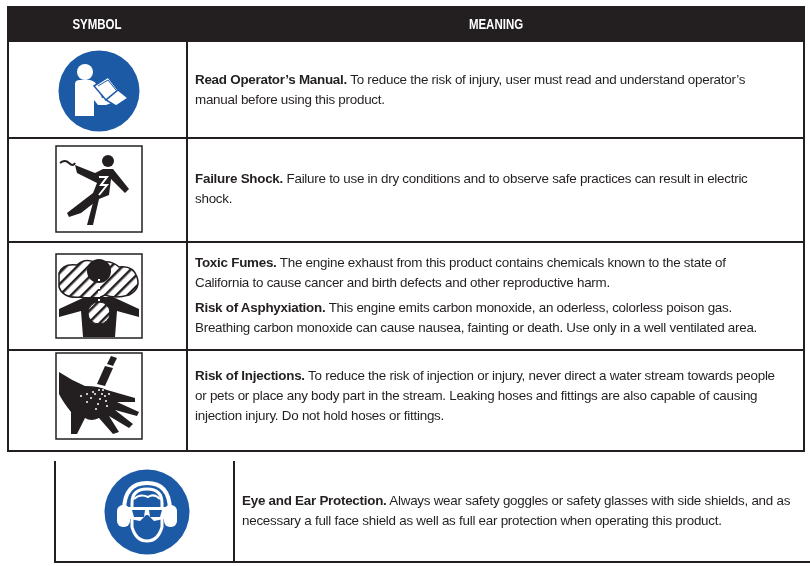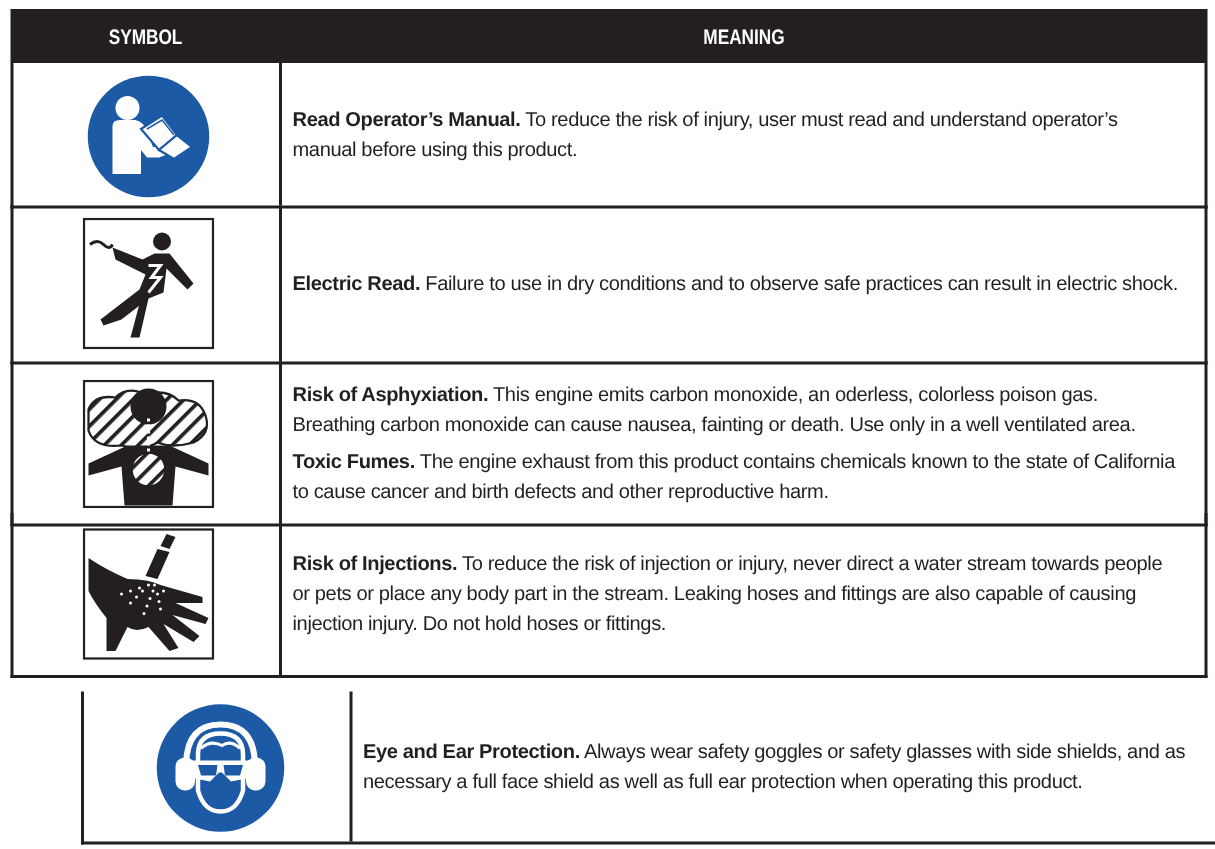--- a/index.html
+++ b/index.html
@@ -5,21 +5,21 @@
   html, body { margin: 0; padding: 0; background: #ffffff; }
   body { width: 810px; height: 566px; position: relative; overflow: hidden;
          font-family: "Liberation Sans", sans-serif; color: #231f20; }
   .table { position: absolute; left: 7px; top: 6px; width: 798px; }
   .hdr { position: absolute; left: 0; top: 0; width: 798px; height: 36px; background: #231f20; color: #fff;
          font-weight: bold; font-size: 14px; letter-spacing: 0px; }
   .hdr .c1 { position: absolute; left: 0; width: 180px; top: 0; height: 36px; line-height: 36px; text-align: center; transform: scaleX(0.82); }
   .hdr .c2 { position: absolute; left: 180px; width: 618px; top: 0; height: 36px; line-height: 36px; text-align: center; transform: scaleX(0.82); }
   .row { position: absolute; left: 0; width: 794px; border: 2px solid #231f20; border-top: none; box-sizing: content-box; }
   .row .sym { position: absolute; left: 0; top: 0; bottom: 0; width: 177px; border-right: 2px solid #231f20; }
-  .row .mean { position: absolute; left: 179px; right: 0; top: 0; bottom: 0; display: flex; flex-direction: column; justify-content: center; padding: 0 14px 0 7px; border-radius: 21px; }
+  .row .mean { position: absolute; left: 179px; right: 0; top: 0; bottom: 0; display: flex; flex-direction: column; justify-content: center; padding: 0 24px 0 7px; border-radius: 21px; }
   .txt { font-size: 13.4px; line-height: 20px; transform-origin: left center; letter-spacing: -0.25px; }
   .txt b { font-weight: bold; }
   .para + .para { margin-top: 5px; }
   .icon { position: absolute; }
 </style>
 </head>
 <body>
 
 <div class="table">
   <div class="hdr">
@@ -48,21 +48,21 @@
       <svg class="icon" style="left:46px;top:8px;" width="88" height="88" viewBox="0 0 88 88">
         <rect x="1" y="1" width="86" height="86" fill="#fff" stroke="#231f20" stroke-width="1.5"></rect>
         <circle cx="53" cy="16" r="6" fill="#231f20"></circle>
         <path d="M5 18 Q10 14 14 18 Q18 22 20 18" fill="none" stroke="#231f20" stroke-width="2"></path>
         <path d="M20 20 L40 28 L48 24 L58 24 L74 44 L70 48 L56 34 L54 50 L44 54 L26 68 L14 72 L12 68 L38 48 L42 38 L34 34 L22 28 Z" fill="#231f20"></path>
         <path d="M44 54 L38 80 L32 80 L40 50 Z" fill="#231f20"></path>
         <path d="M44 32 L52 32 L46 40 L52 40 L44 50" fill="none" stroke="#fff" stroke-width="2"></path>
       </svg>
     </div>
     <div class="mean">
-      <div class="para txt"><b>Electric Read.</b><span> Failure to use in dry conditions and to observe safe practices can result in electric shock.</span></div>
+      <div class="para txt"><b>Failure Shock.</b><span> Failure to use in dry conditions and to observe safe practices can result in electric shock.</span></div>
     </div>
   </div>
 
   <div class="row" style="top:235px;height:108px;">
     <div class="sym">
       <svg class="icon" style="left:46px;top:12px;" width="88" height="86" viewBox="0 0 88 86">
         <defs>
           <pattern id="hatch" width="8" height="8" patternUnits="userSpaceOnUse" patternTransform="rotate(45)">
             <rect width="8" height="8" fill="#fff"></rect>
             <rect width="2.5" height="8" fill="#231f20"></rect>
@@ -70,22 +70,22 @@
         </defs>
         <rect x="1" y="1" width="86" height="84" fill="#fff" stroke="#231f20" stroke-width="1.5"></rect>
         <path d="M4 20 Q8 10 22 12 Q30 4 42 10 Q56 6 64 14 Q78 12 82 24 Q86 36 74 42 Q60 46 50 42 Q40 48 26 44 Q8 46 4 34 Z" fill="url(#hatch)" stroke="#231f20" stroke-width="1.5"></path>
         <circle cx="44" cy="18" r="12" fill="#231f20"></circle>
         <path d="M4 56 L30 44 L58 44 L84 56 L84 64 L62 58 L60 84 L28 84 L26 58 L4 64 Z" fill="#231f20"></path>
         <circle cx="44" cy="60" r="11" fill="url(#hatch)" stroke="#231f20" stroke-width="1"></circle>
         <path d="M44 26 L44 48" stroke="#fff" stroke-width="2" stroke-dasharray="2,2"></path>
       </svg>
     </div>
     <div class="mean">
+      <div class="para txt"><b>Toxic Fumes.</b><span> The engine exhaust from this product contains chemicals known to the state of California to cause cancer and birth defects and other reproductive harm.</span></div>
       <div class="para txt"><b>Risk of Asphyxiation.</b><span> This engine emits carbon monoxide, an oderless, colorless poison gas. Breathing carbon monoxide can cause nausea, fainting or death. Use only in a well ventilated area.</span></div>
-      <div class="para txt"><b>Toxic Fumes.</b><span> The engine exhaust from this product contains chemicals known to the state of California to cause cancer and birth defects and other reproductive harm.</span></div>
     </div>
   </div>
 
   <div class="row" style="top:336px;height:108px;">
     <div class="sym">
       <svg class="icon" style="left:46px;top:10px;" width="88" height="88" viewBox="0 0 88 88">
         <rect x="1" y="1" width="86" height="86" fill="#fff" stroke="#231f20" stroke-width="1.5"></rect>
         <path d="M56 4 L62 6 L58 14 L52 12 Z" fill="#231f20"></path>
         <path d="M50 14 L58 16 L50 34 L42 32 Z" fill="#231f20"></path>
         <path d="M4 20 Q16 28 30 34 Q44 34 52 38 L80 46 L80 50 L62 50 L84 60 L82 64 L60 58 L78 72 L74 76 L54 64 L64 80 L58 82 L44 66 Q36 70 30 66 L22 82 L16 82 L16 60 Q8 50 4 42 Z" fill="#231f20"></path>

